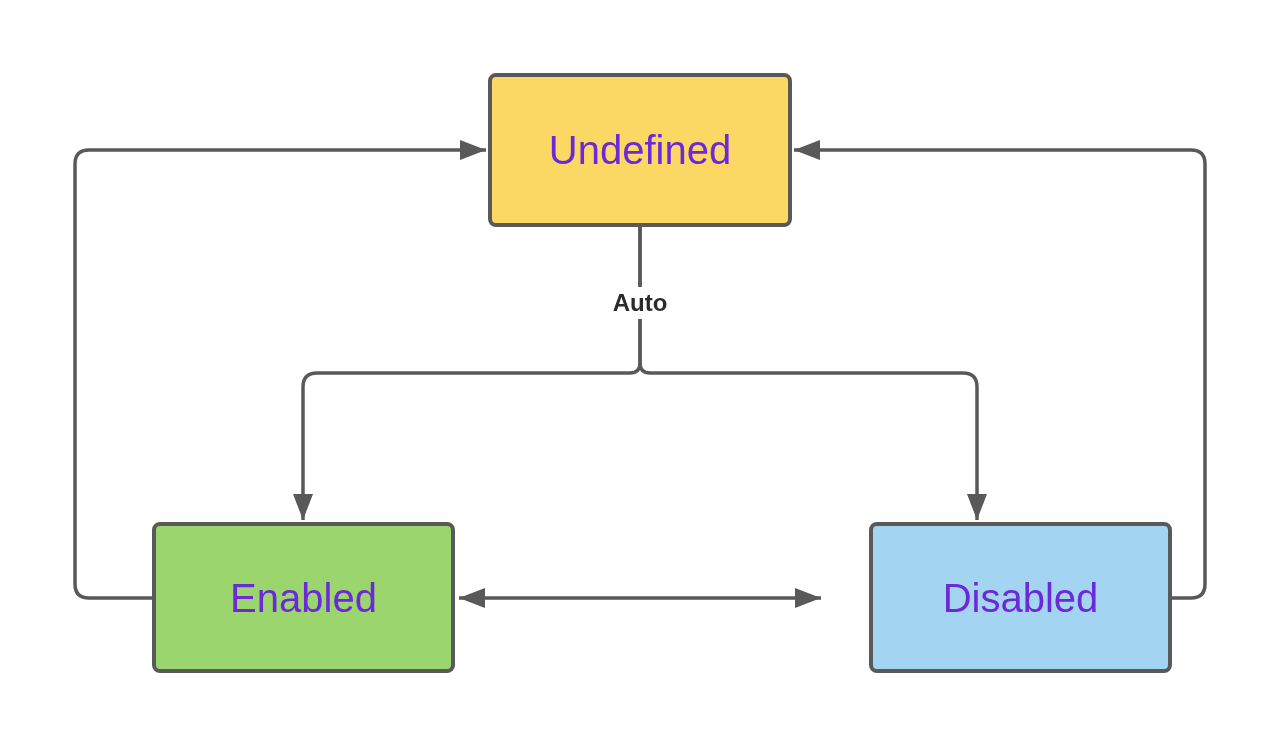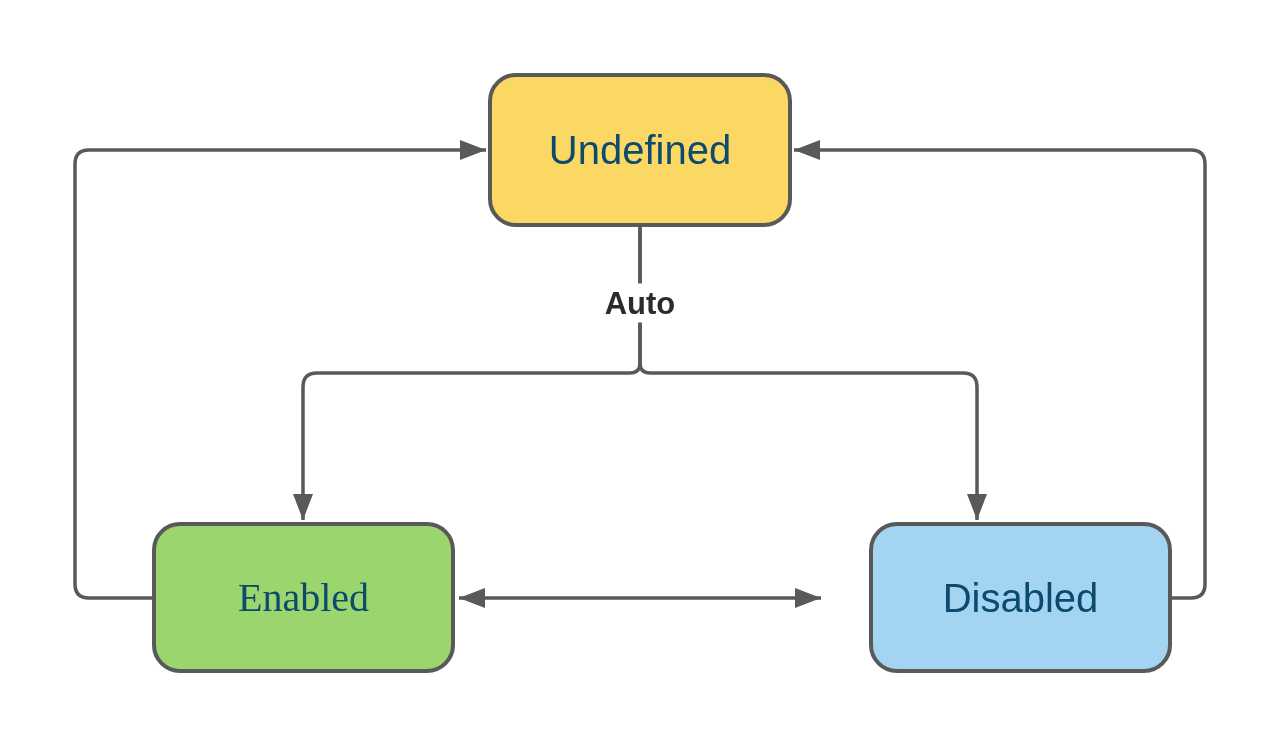--- a/index.html
+++ b/index.html
@@ -27,57 +27,56 @@
     stroke: #595959;
     stroke-width: 3.5;
   }
   .node {
     position: absolute;
     box-sizing: border-box;
     display: flex;
     align-items: center;
     justify-content: center;
     border: 4px solid #595959;
-    border-radius: 28px;
+    border-radius: 8px;
     font-size: 40px;
-    color: #0c4a6e;
+    color: #6d28d9;
     line-height: 1;
     user-select: none;
   }
   .node-undefined {
     left: 488px;
     top: 73px;
     width: 304px;
     height: 154px;
     background: #FBD863;
   }
   .node-enabled {
     left: 152px;
     top: 522px;
     width: 303px;
     height: 151px;
     background: #9BD56E;
-    font-family: Liberation Serif, serif;
   }
   .node-disabled {
     left: 825px;
     top: 522px;
     width: 303px;
     height: 151px;
     background: #A3D5F2;
     margin-left: 44px;
   }
   .edge-label-auto {
     position: absolute;
     left: 640px;
     top: 303px;
     transform: translate(-50%, -50%);
     background: #ffffff;
     padding: 4px 10px;
-    font-size: 31px;
+    font-size: 24px;
     font-weight: bold;
     color: #2B2B2B;
     line-height: 1;
     white-space: nowrap;
   }
 </style>
 </head>
 <body>
 
 <div class="canvas">

